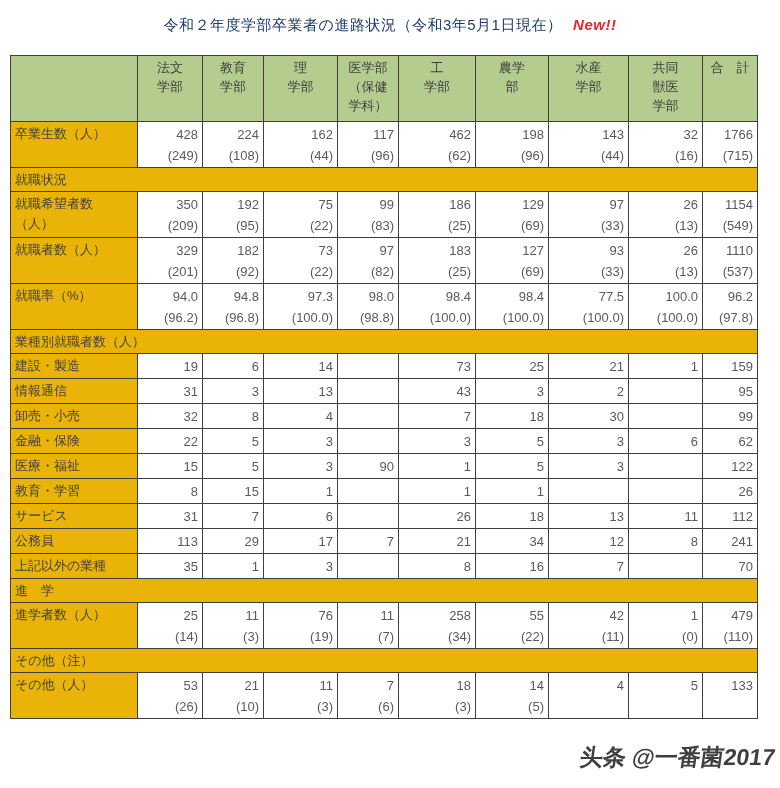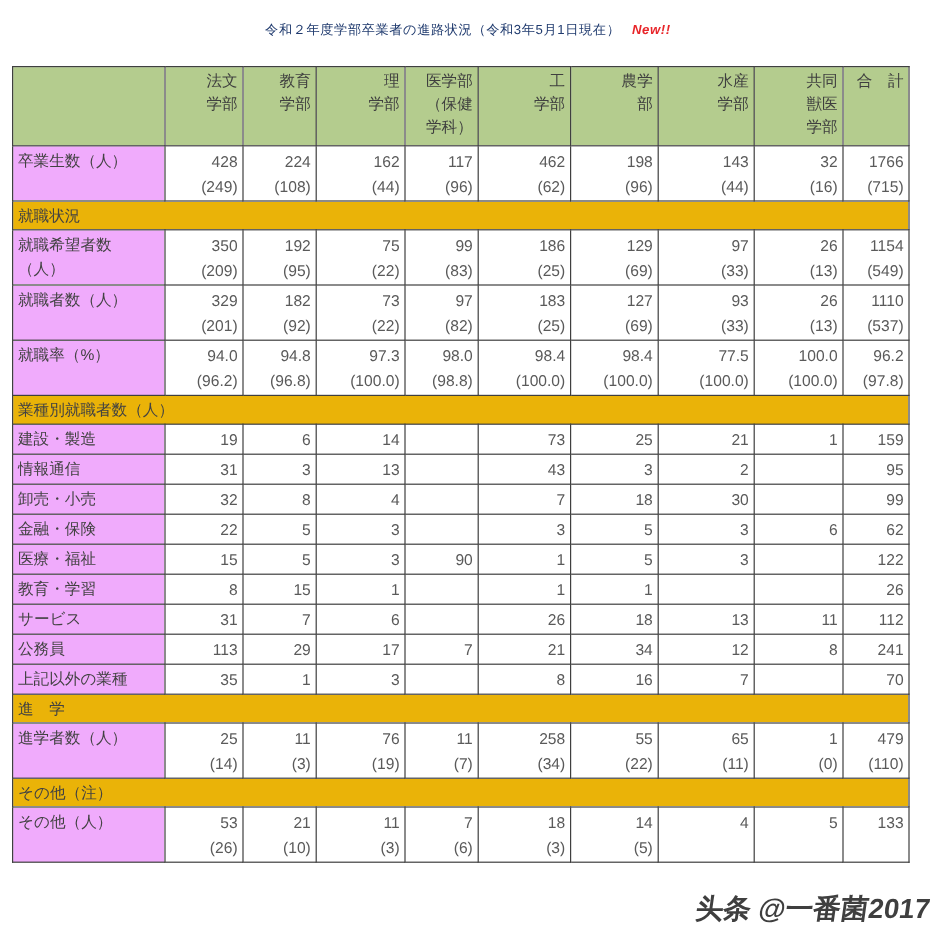--- a/index.html
+++ b/index.html
@@ -2,36 +2,36 @@
 <html><head>
 <meta charset="utf-8">
 <style>
   html,body{margin:0;padding:0;}
   body{
     width:780px;height:788px;position:relative;overflow:hidden;
     background:#ffffff;
     font-family:"Liberation Sans","DejaVu Sans",sans-serif;
   }
   .title-bar{
-    padding-top:15px;text-align:center;font-size:11px;line-height:20px;
+    padding-top:15px;text-align:center;font-size:15px;line-height:20px;
     color:#1f3a6e;letter-spacing:0.5px;
   }
   .title-bar .new-badge{color:#e8262a;font-style:italic;font-weight:700;margin-left:6px;}
   table.results{
     border-collapse:collapse;table-layout:fixed;margin:20px 0 0 10px;
   }
   table.results td,table.results th{
     border:1px solid #3f3f3f;font-size:13px;overflow:hidden;box-sizing:border-box;
   }
   th.colhead{
-    background:#b4cc8e;color:#3f3f3f;font-weight:400;text-align:right;
+    background:#b4cc8e;color:#3f3f3f;font-weight:400;text-align:center;
     vertical-align:top;padding:2px 4px;white-space:pre-line;line-height:19px;height:66px;
   }
   td.rowlabel{
-    background:#f0abfc;color:#424242;text-align:left;vertical-align:top;
+    background:#eab308;color:#424242;text-align:left;vertical-align:top;
     padding:2px 4px;white-space:pre-line;line-height:20px;
   }
   td.num{color:#5a5a5a;text-align:right;padding:0 4px;vertical-align:middle;}
   td.num .l1,td.num .l2{line-height:21px;}
   tr.h46 td{height:46px;}
   tr.h25 td{height:25px;}
   td.section{
     background:#eab308;color:#424242;text-align:left;padding:2px 4px;
     height:24px;line-height:19px;white-space:pre-line;
   }
@@ -383,21 +383,21 @@
         </td>
         <td class="num">
           <div class="l1">258</div>
           <div class="l2">(34)</div>
         </td>
         <td class="num">
           <div class="l1">55</div>
           <div class="l2">(22)</div>
         </td>
         <td class="num">
-          <div class="l1">65</div>
+          <div class="l1">42</div>
           <div class="l2">(11)</div>
         </td>
         <td class="num">
           <div class="l1">1</div>
           <div class="l2">(0)</div>
         </td>
         <td class="num">
           <div class="l1">479</div>
           <div class="l2">(110)</div>
         </td>

